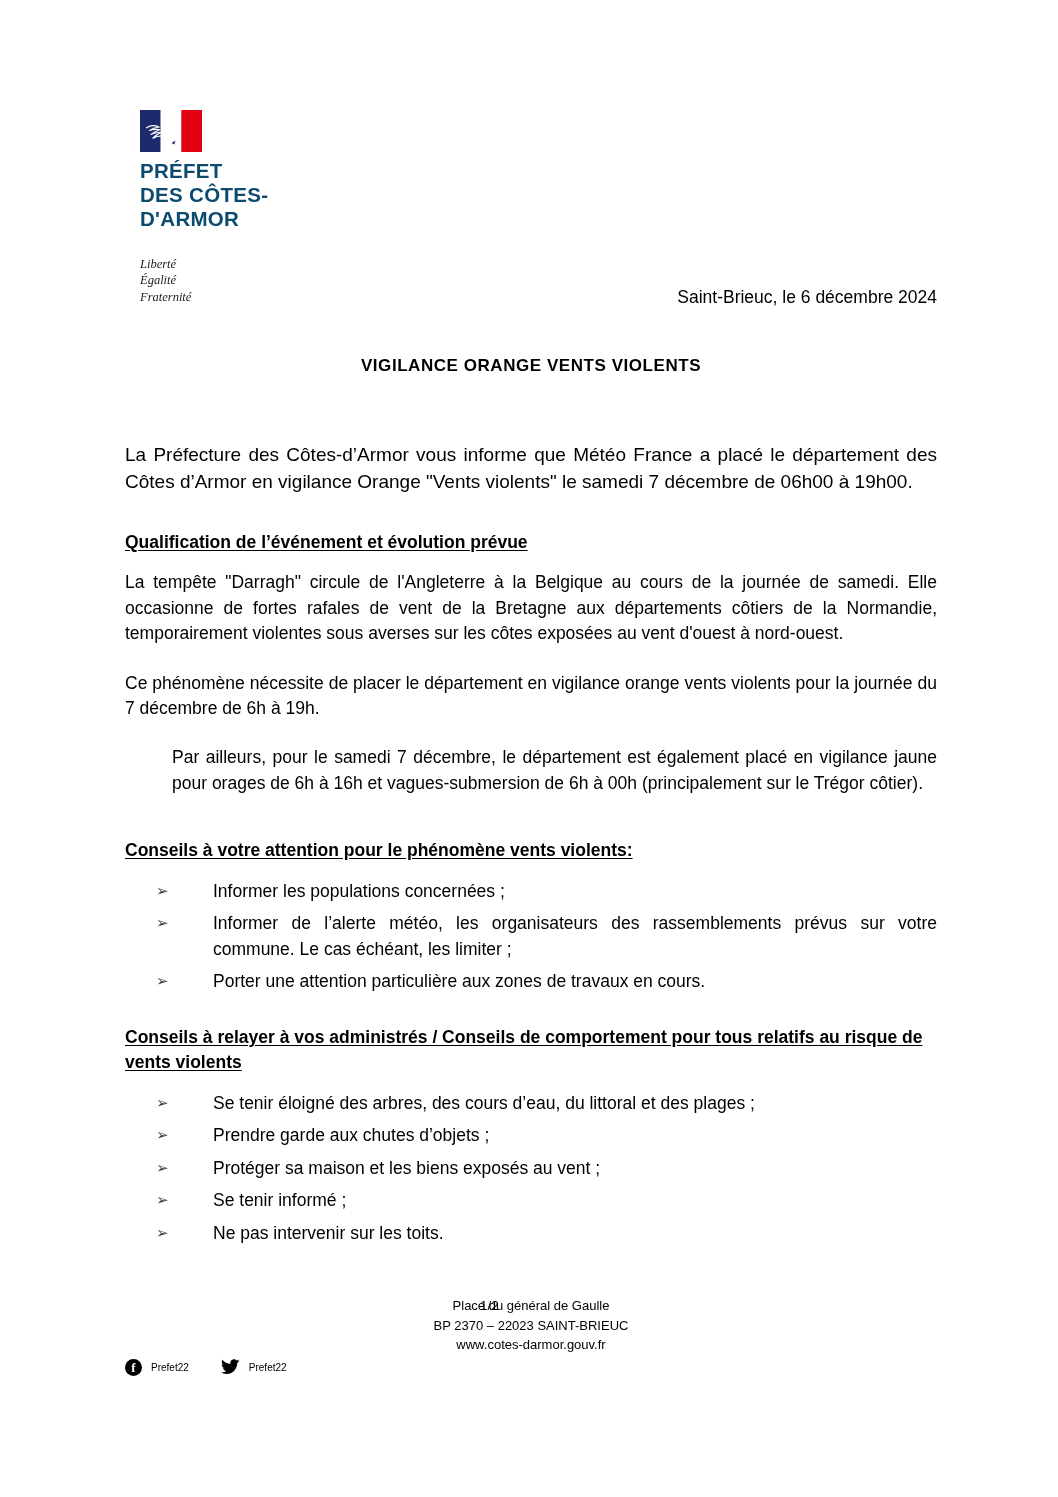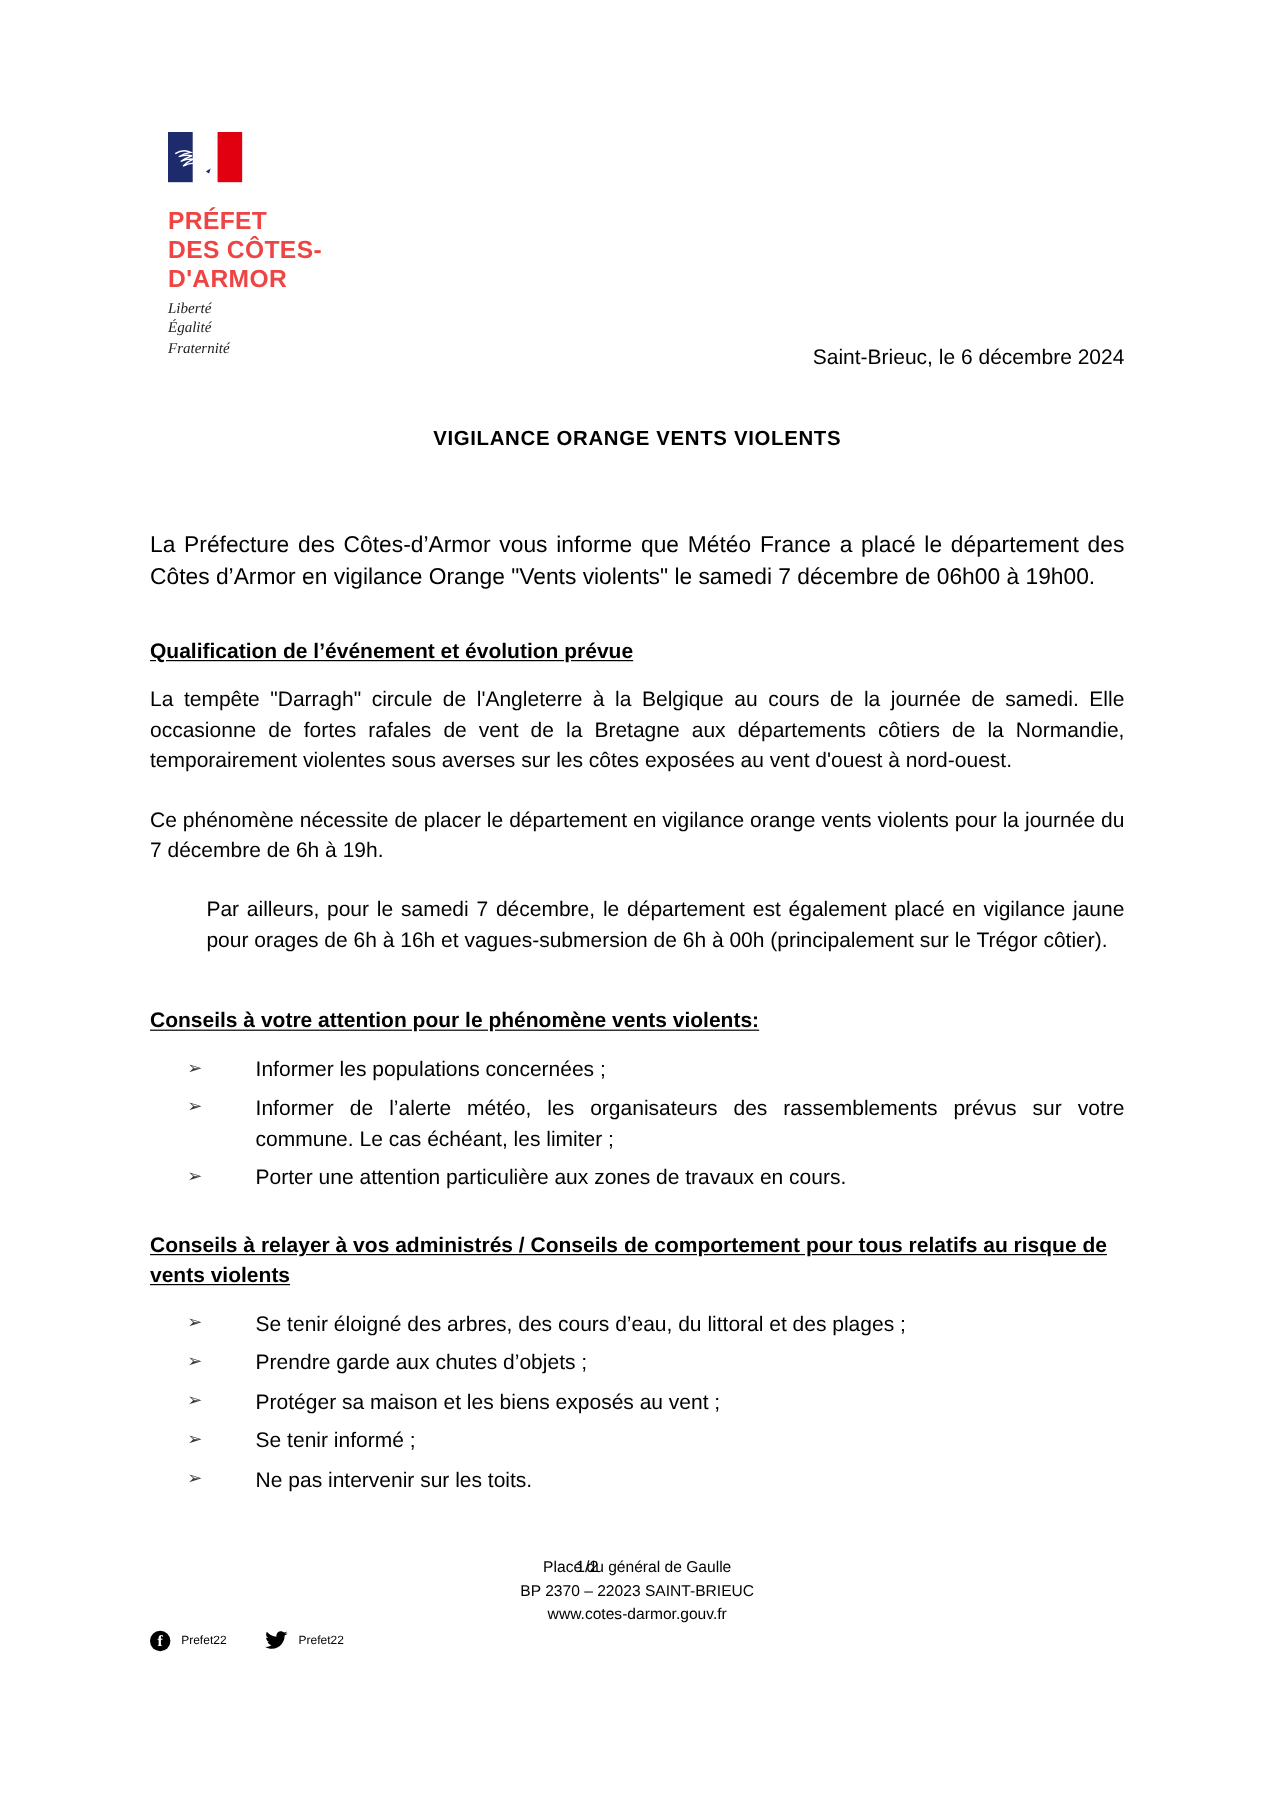--- a/index.html
+++ b/index.html
@@ -27,31 +27,31 @@
     left: 140px;
     top: 110px;
     width: 260px;
   }
   .flag {
     width: 62px;
     height: 42px;
     display: block;
   }
   .prefet-title {
-    margin-top: 21px;
+    margin-top: 7px;
     font-family: "Liberation Sans", sans-serif;
     font-weight: 700;
     font-size: 20.5px;
     line-height: 1.18;
     letter-spacing: 0.3px;
-    color: #ef4444;
+    color: #0c4a6e;
     white-space: pre-line;
   }
   .devise {
-    margin-top: 3px;
+    margin-top: 24px;
     font-family: "Liberation Serif", serif;
     font-style: italic;
     font-size: 12.5px;
     line-height: 1.32;
     color: #1b1b1b;
     white-space: pre-line;
   }
 
   
   .content {

